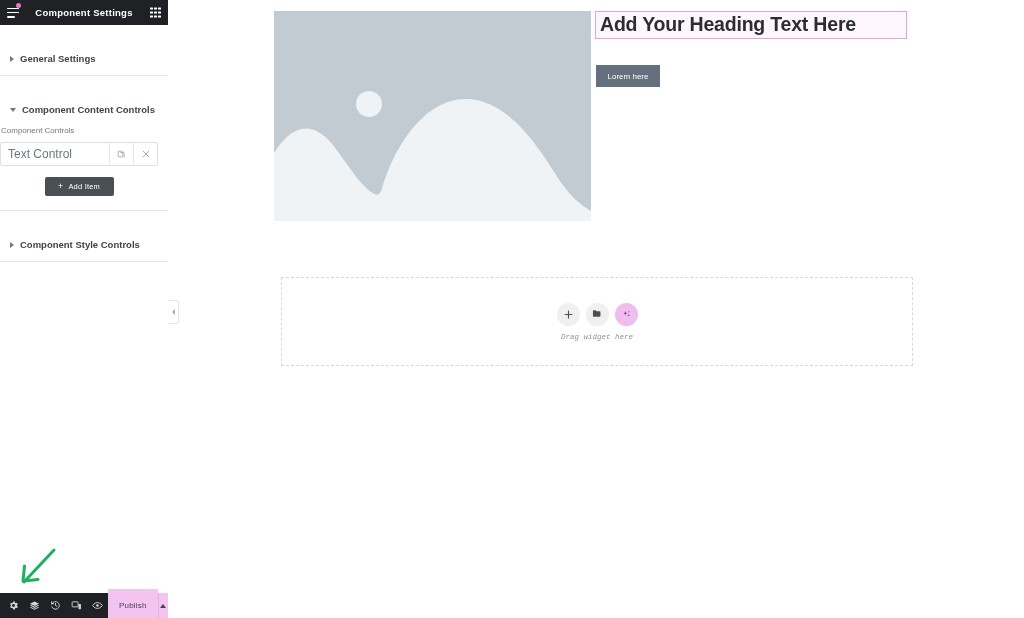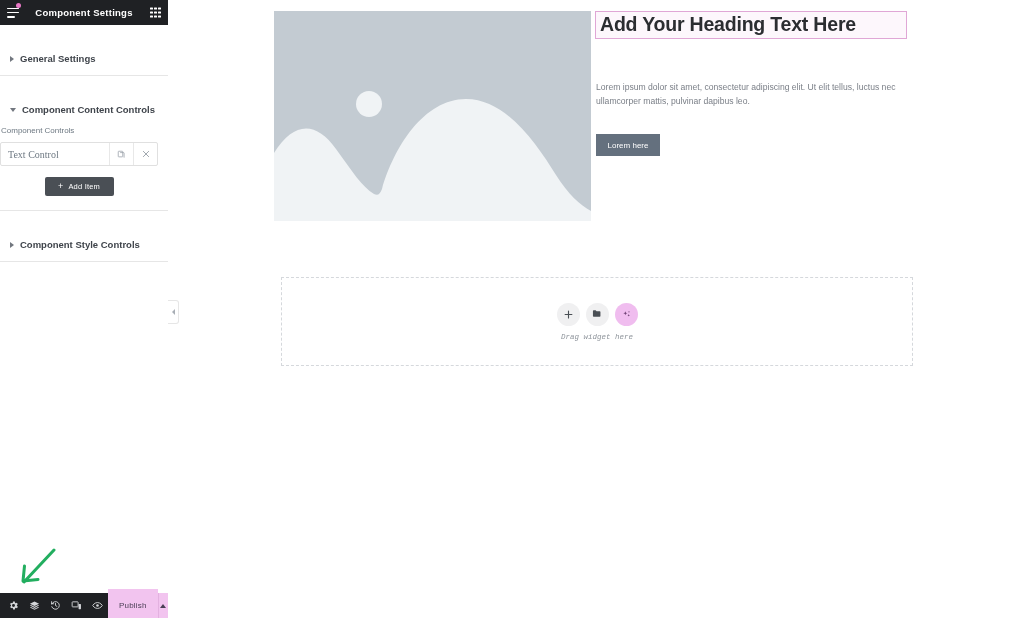--- a/index.html
+++ b/index.html
@@ -64,21 +64,21 @@
   .acc-body{padding:0 10px 14px 0;}
   .field-label{font-size:8px;color:#6d7882;margin:0 0 7px 1px;}
 
   .ctrl-row{
     display:flex;align-items:stretch;height:22px;
     border:1px solid #e0e0e0;border-radius:2px;background:#ffffff;
     overflow:hidden;
   }
   .ctrl-name{
     flex:1;display:flex;align-items:center;padding-left:7px;
-    font-size:10px;color:#6d7882;cursor:pointer;font-family:Liberation Serif, serif;
+    font-size:12px;color:#6d7882;cursor:pointer;
   }
   .ctrl-btn{
     width:23px;display:flex;align-items:center;justify-content:center;
     border-left:1px solid #e8e8e8;color:#9aa1a9;cursor:pointer;
   }
   .ctrl-btn svg{display:block;}
 
   .add-item{
     margin:11px auto 0 auto;display:flex;align-items:center;justify-content:center;
     gap:5px;width:69px;height:19px;background:#4a4f55;color:#ffffff;
@@ -312,21 +312,20 @@
       <div class="sun"></div>
       <svg viewBox="0 0 317 130" preserveAspectRatio="none">
         <path d="M0 62 C20 30, 42 30, 62 58 C78 80, 88 96, 100 103 C104 105, 106 103, 108 98 C120 56, 150 8, 192 8 C232 8, 262 52, 282 84 C294 103, 306 114, 317 120 L317 130 L0 130 Z" fill="#f0f3f5"></path>
       </svg>
     </div>
 
     <div id="hero-text">
       <div id="heading-box">
         <h1>Add Your Heading Text Here</h1>
       </div>
-      <p id="body-copy">Lorem ipsum dolor sit amet, consectetur adipiscing elit. Ut elit tellus, luctus nec ullamcorper mattis, pulvinar dapibus leo.</p>
       <div id="cta-button">Lorem here</div>
     </div>
 
   </div>
 
   <div id="drop-zone">
     <div class="dz-buttons">
       <div class="dz-btn">
         <svg width="9" height="9" viewBox="0 0 12 12" stroke="currentColor" stroke-width="1.5" stroke-linecap="round">
           <path d="M6 1.5v9 M1.5 6h9"></path>

